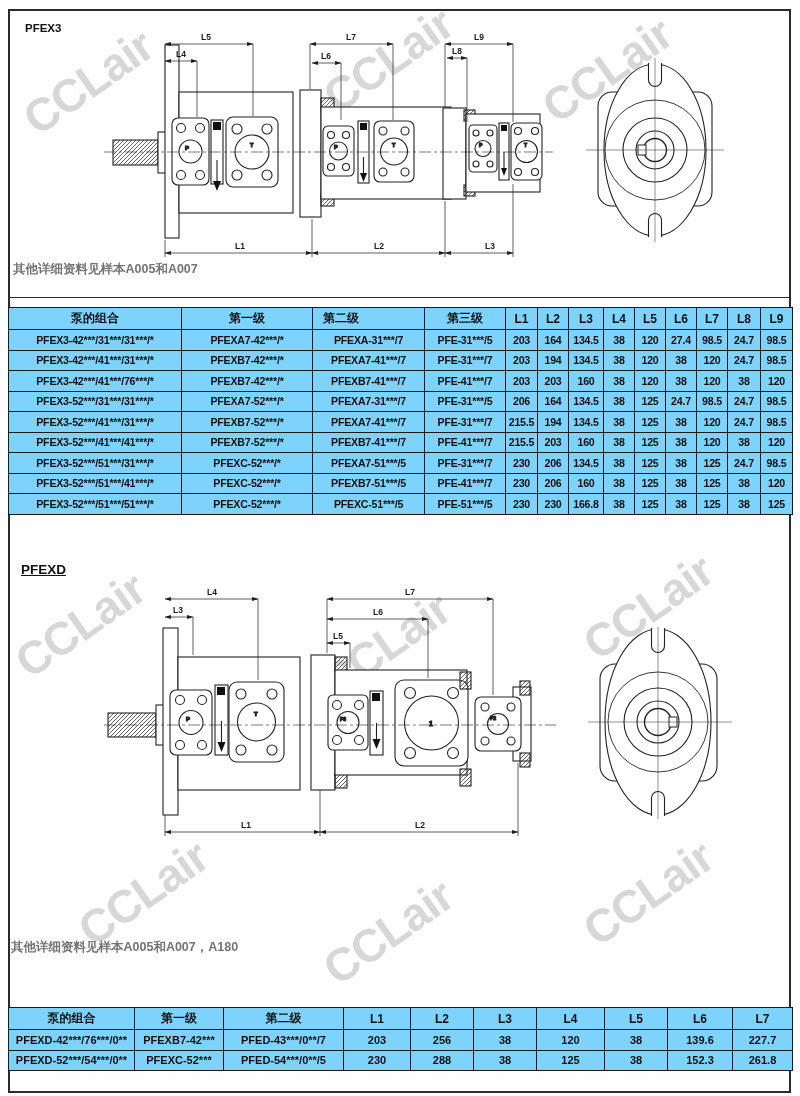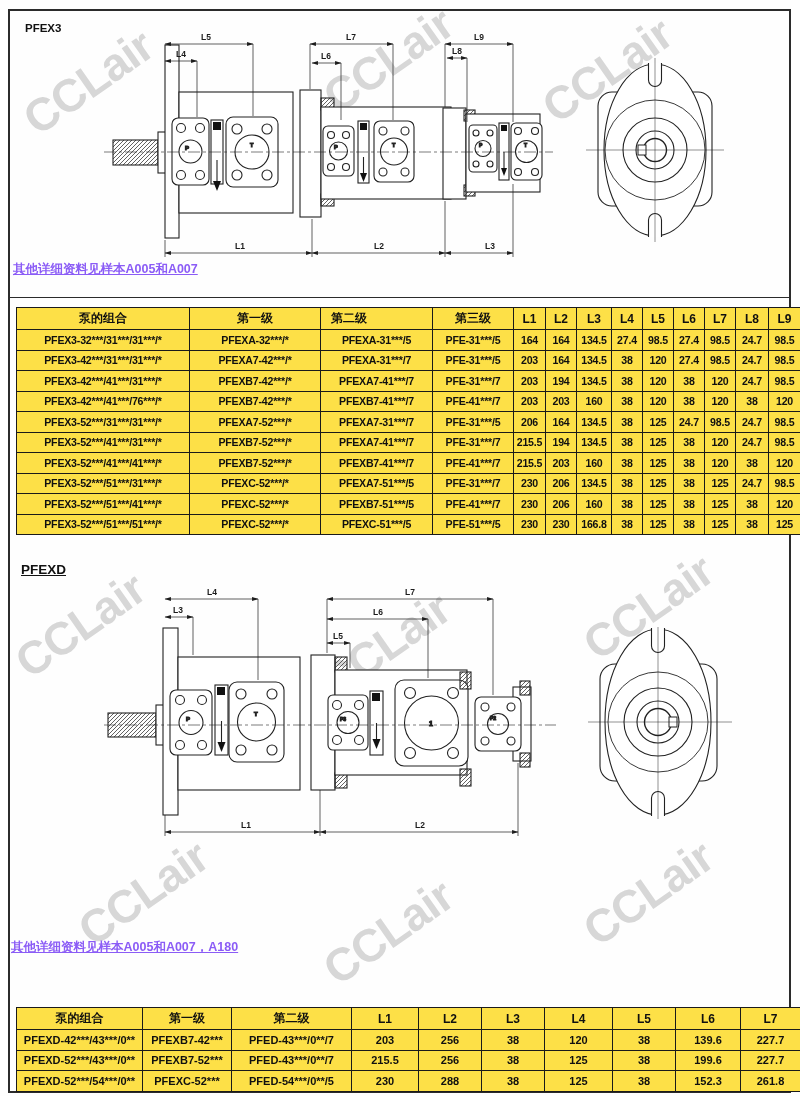--- a/index.html
+++ b/index.html
@@ -4,30 +4,30 @@
 <style>
   html,body{margin:0;padding:0;background:#ffffff;}
   .page{position:relative;width:800px;height:1096px;background:#fefefe;overflow:hidden;
         font-family:"Liberation Sans",sans-serif;color:#161616;}
   .frame{position:absolute;left:8px;top:9px;width:779px;height:1080px;border:2px solid #2b2b2b;}
   .wm{position:absolute;font-weight:bold;font-size:46px;color:#d7d7d7;white-space:nowrap;
       transform:translate(-50%,-50%) rotate(-35deg);letter-spacing:-1px;z-index:0;}
   .sec-title{position:absolute;font-weight:bold;color:#111;z-index:3;}
   #title1{left:25px;top:22px;font-size:11.5px;}
   #title2{left:21px;top:562px;font-size:13.5px;text-decoration:underline;}
-  .note{position:absolute;font-size:12.5px;font-weight:600;color:#8b5cf6;z-index:3;text-decoration:underline;}
+  .note{position:absolute;font-size:12.5px;font-weight:600;color:#737373;z-index:3;}
   #note1{left:13px;top:261px;}
   #note2{left:11px;top:939px;}
   .hline{position:absolute;left:8px;width:783px;height:0;border-top:1.6px solid #2b2b2b;z-index:2;}
   svg.draw{position:absolute;z-index:2;}
   svg text{font-family:"Liberation Sans",sans-serif;fill:#1c1c1c;}
   .dimtxt{font-size:8.5px;font-weight:bold;}
   .porttxt{font-weight:bold;}
-  table.spec{position:absolute;border-collapse:collapse;table-layout:fixed;width:784px;left:16px;
-             background:#fde047;z-index:2;}
+  table.spec{position:absolute;border-collapse:collapse;table-layout:fixed;width:784px;left:8px;
+             background:#7dd3fc;z-index:2;}
   #t1{top:307px;} #t2{top:1007px;}
   table.spec th,table.spec td{border:1.6px solid #1a1a1a;text-align:center;font-weight:bold;
         padding:0 1px;white-space:nowrap;overflow:hidden;color:#101010;}
   table.spec th{font-size:12px;height:21px;}
   #t1 td{font-size:10.6px;height:19.5px;letter-spacing:-0.2px;}
   #t2 td{font-size:11px;height:19.5px;}
   #t1 th:nth-child(3){text-align:left;padding-left:10px;}
 </style>
 </head>
 <body>
@@ -217,35 +217,20 @@
           <th>L4</th>
           <th>L5</th>
           <th>L6</th>
           <th>L7</th>
           <th>L8</th>
           <th>L9</th>
         </tr>
       </thead>
     <tbody>
         <tr>
-          <td>PFEX3-32***/31***/31***/*</td>
-          <td>PFEXA-32***/*</td>
-          <td>PFEXA-31***/5</td>
-          <td>PFE-31***/5</td>
-          <td>164</td>
-          <td>164</td>
-          <td>134.5</td>
-          <td>27.4</td>
-          <td>98.5</td>
-          <td>27.4</td>
-          <td>98.5</td>
-          <td>24.7</td>
-          <td>98.5</td>
-        </tr>
-        <tr>
           <td>PFEX3-42***/31***/31***/*</td>
           <td>PFEXA7-42***/*</td>
           <td>PFEXA-31***/7</td>
           <td>PFE-31***/5</td>
           <td>203</td>
           <td>164</td>
           <td>134.5</td>
           <td>38</td>
           <td>120</td>
           <td>27.4</td>
@@ -520,41 +505,29 @@
           <th>L2</th>
           <th>L3</th>
           <th>L4</th>
           <th>L5</th>
           <th>L6</th>
           <th>L7</th>
         </tr>
       </thead>
     <tbody>
         <tr>
-          <td>PFEXD-42***/43***/0**</td>
+          <td>PFEXD-42***/76***/0**</td>
           <td>PFEXB7-42***</td>
           <td>PFED-43***/0**/7</td>
           <td>203</td>
           <td>256</td>
           <td>38</td>
           <td>120</td>
           <td>38</td>
           <td>139.6</td>
-          <td>227.7</td>
-        </tr>
-        <tr>
-          <td>PFEXD-52***/43***/0**</td>
-          <td>PFEXB7-52***</td>
-          <td>PFED-43***/0**/7</td>
-          <td>215.5</td>
-          <td>256</td>
-          <td>38</td>
-          <td>125</td>
-          <td>38</td>
-          <td>199.6</td>
           <td>227.7</td>
         </tr>
         <tr>
           <td>PFEXD-52***/54***/0**</td>
           <td>PFEXC-52***</td>
           <td>PFED-54***/0**/5</td>
           <td>230</td>
           <td>288</td>
           <td>38</td>
           <td>125</td>

